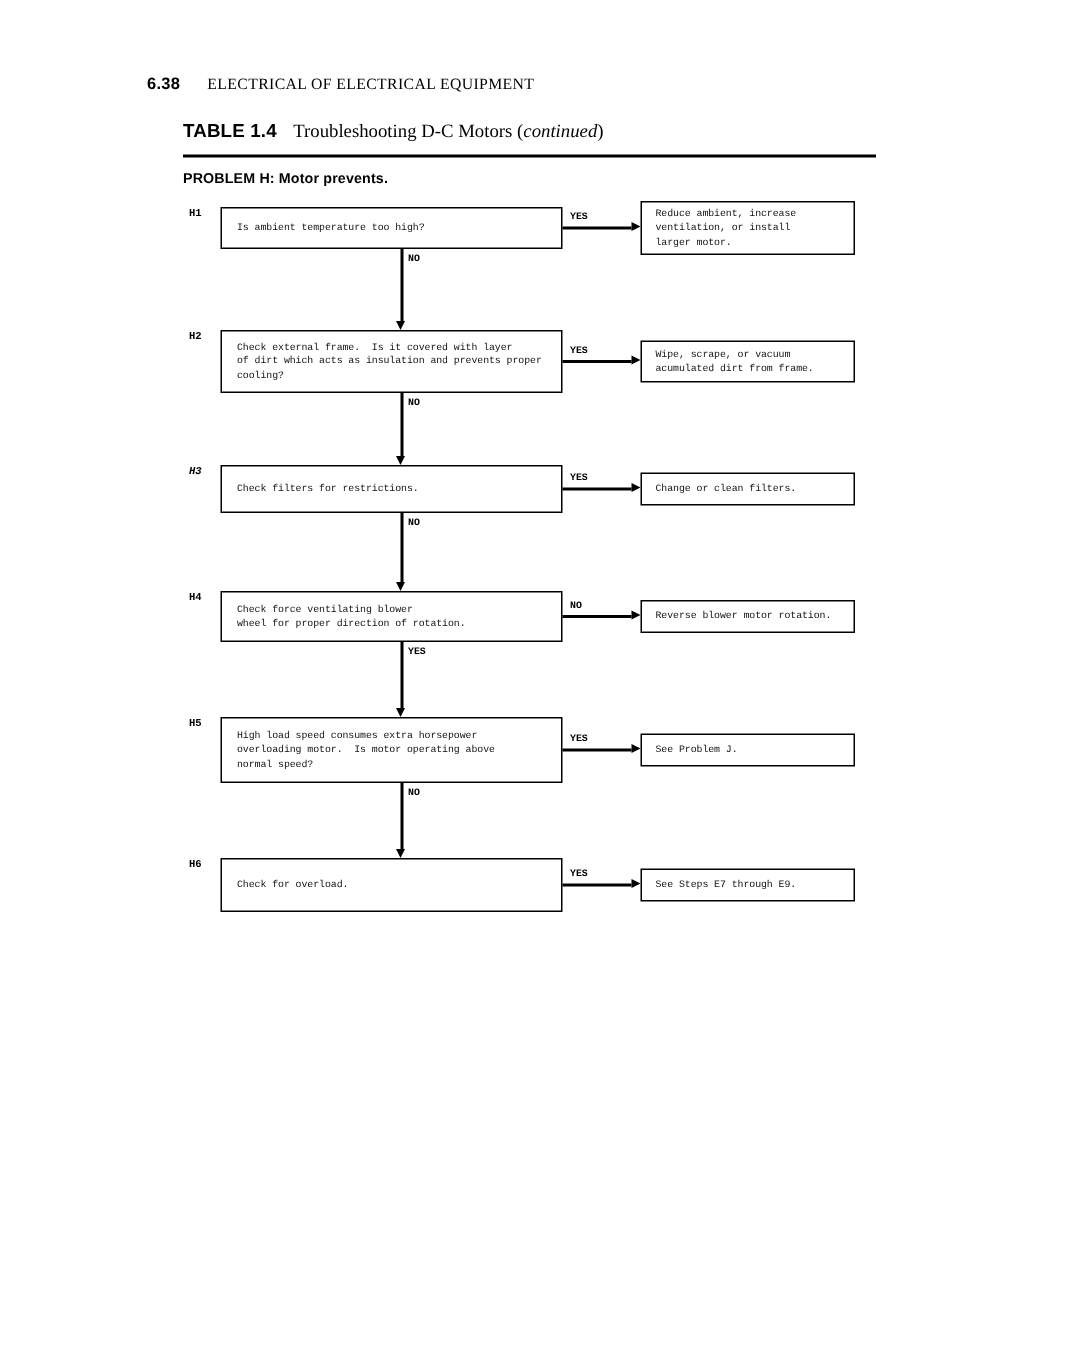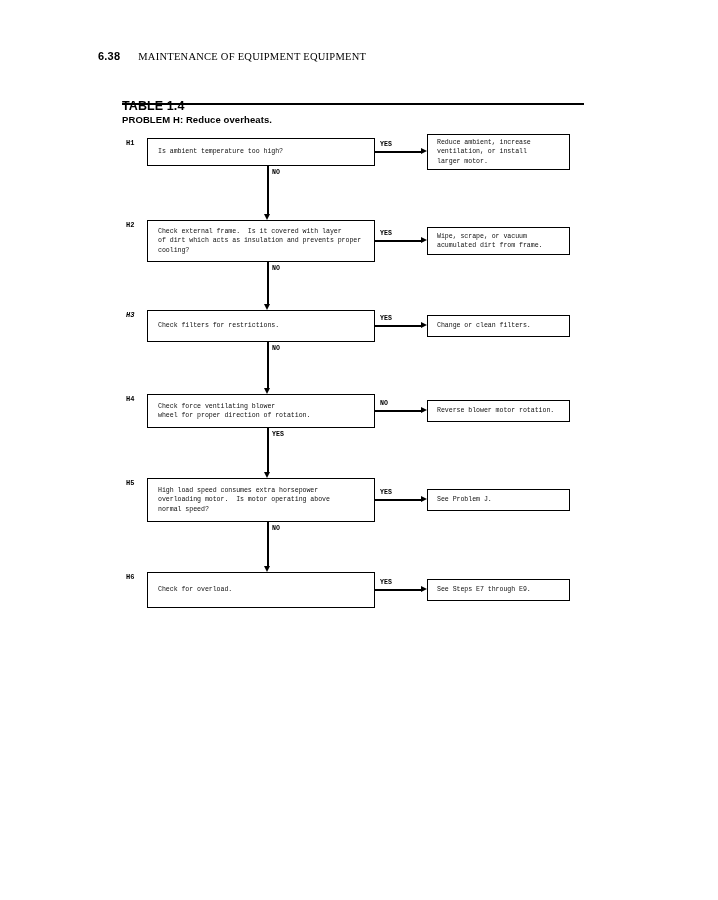--- a/index.html
+++ b/index.html
@@ -46,21 +46,20 @@
     top: 80px;
     display: flex;
     align-items: baseline;
     white-space: nowrap;
   }
   .cap-label {
     font-family: "Liberation Sans", sans-serif;
     font-weight: bold;
     font-size: 12.5px;
     letter-spacing: 0.1px;
-    margin-top: 19px;
   }
   .cap-text {
     font-family: "Liberation Serif", serif;
     font-size: 12.5px;
     margin-left: 11px;
   }
   .cap-cont {
     font-style: italic;
   }
   .caption-rule {
@@ -152,29 +151,30 @@
     font-size: 6.6px;
     line-height: 1;
     letter-spacing: 0px;
   }
 </style>
 </head>
 <body>
 
 <div class="running-head">
   <span class="rh-folio">6.38</span>
-  <span class="rh-title">MAINTENANCE OF EQUIPMENT EQUIPMENT</span>
+  <span class="rh-title">ELECTRICAL OF ELECTRICAL EQUIPMENT</span>
 </div>
 
 <div class="table-caption">
   <span class="cap-label">TABLE 1.4</span>
+  <span class="cap-text"><span>Troubleshooting D-C Motors (</span><span class="cap-cont">continued</span><span>)</span></span>
 </div>
 <div class="caption-rule"></div>
 
-<div class="problem-heading">PROBLEM H: Reduce overheats.</div>
+<div class="problem-heading">PROBLEM H: Motor prevents.</div>
 
 <div id="flowchart">
     <div class="step-tag" style="left: 126px; top: 140px;">H1</div>
     <div class="fc-box question" style="left: 147px; top: 138px; width: 228px; height: 28px;">
       <div class="fc-text">Is ambient temperature too high?</div>
     </div>
     <div class="h-line" style="left: 375px; top: 151.3px; width: 46px;"></div>
     <div class="arrow-right" style="left: 421px; top: 148.4px;"></div>
     <div class="branch-label" style="left: 380px; top: 142px;">YES</div>
     <div class="fc-box action" style="left: 427px; top: 134px; width: 143px; height: 36px;">

